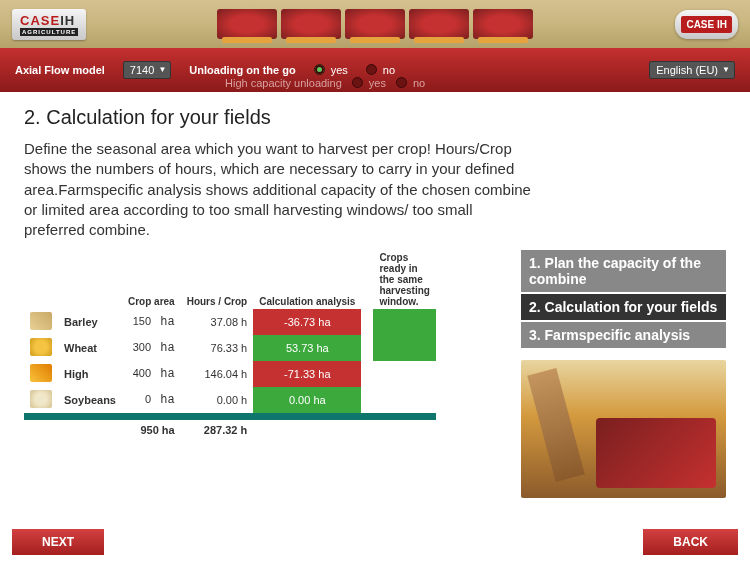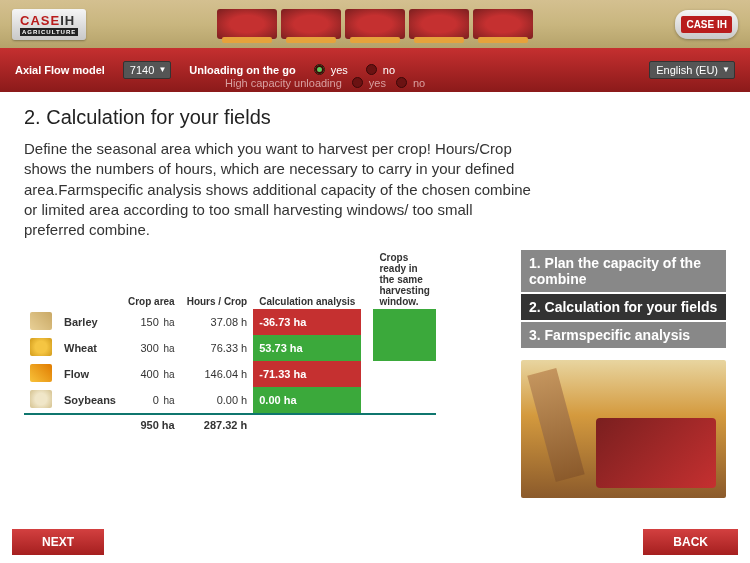--- a/index.html
+++ b/index.html
@@ -41,29 +41,29 @@
 .crop-t th.left { text-align: left; }
 .crop-t td { padding: 3px 6px; font-size: 11px; vertical-align: middle; }
 .crop-icon { width: 22px; height: 18px; border-radius: 2px; display:inline-block; }
 .ic-barley { background: linear-gradient(45deg,#e8d097,#c9a864); }
 .ic-wheat { background: radial-gradient(circle,#f5c542 40%,#d19a1a 100%); }
 .ic-rape { background: radial-gradient(circle,#555 30%,#222 100%); }
 .ic-corn { background: linear-gradient(45deg,#f8c23a,#e07b00); }
 .ic-soy { background: radial-gradient(circle,#f0e6c8 40%,#d4c18e 100%); }
 .crop-name { font-weight: bold; }
 .area-cell { text-align: right; white-space: nowrap; }
-.unit { font-size: 10px; margin-left:2px; }
+.unit { font-size: 12px; margin-left:2px;font-family:Liberation Mono, monospace; }
 .hours-cell { text-align: right; white-space: nowrap; }
-.analysis-cell { text-align: left; font-weight: bold; color:#fff; padding:6px 6px !important; min-width:100px; }
+.analysis-cell { text-align: center; font-weight: normal; color:#fff; padding:6px 6px !important; min-width:100px; }
 .neg { background: #c53030; }
 .pos { background: #3ba93b; }
 .zero { background: #3ba93b; }
 .harvest-window { width: 16px; }
 .harvest-window.filled { background: #3ba93b; }
-.tot-row td { border-top: 2px solid #0f766e; font-weight: bold; padding-top:4px; }
+.tot-row td { border-top: 7px solid #0f766e; font-weight: bold; padding-top:4px; }
 
 .side-nav { margin-bottom: 12px; }
 .side-nav .nav-item { background: #888; color: #fff; font-size: 14px; font-weight: bold; padding: 5px 8px; margin-bottom: 2px; }
 .side-nav .nav-item.active { background: #333; }
 
 .photo { width: 205px; height: 138px; background: linear-gradient(to bottom, #e8d5a0 0%, #d49a3e 40%, #8b5a2b 100%); position: relative; border-radius:2px; overflow:hidden; }
 .photo::before { content:""; position:absolute; right:10px; bottom:10px; width:120px; height:70px; background:linear-gradient(135deg,#7a1f1f,#c53030); border-radius:4px; }
 .photo::after { content:""; position:absolute; left:20px; top:10px; width:30px; height:110px; background:linear-gradient(to bottom,#c4955e,#8b5a2b); transform:rotate(-15deg); }
 
 .footer { position: absolute; bottom: 0; left: 0; right: 0; height: 34px; display: flex; justify-content: space-between; padding: 0 12px 8px 12px; }
@@ -150,21 +150,21 @@
               <td><span class="crop-icon ic-wheat"></span></td>
               <td class="crop-name">Wheat</td>
               <td class="area-cell">300<span class="unit"> ha</span></td>
               <td class="hours-cell">76.33 h</td>
               <td class="analysis-cell pos">53.73 ha</td>
               <td style="width:4px"></td>
               <td class="harvest-window filled"></td>
             </tr>
             <tr>
               <td><span class="crop-icon ic-corn"></span></td>
-              <td class="crop-name">Flow</td>
+              <td class="crop-name">High</td>
               <td class="area-cell">400<span class="unit"> ha</span></td>
               <td class="hours-cell">146.04 h</td>
               <td class="analysis-cell neg">-71.33 ha</td>
               <td style="width:4px"></td>
               <td class="harvest-window "></td>
             </tr>
             <tr>
               <td><span class="crop-icon ic-soy"></span></td>
               <td class="crop-name">Soybeans</td>
               <td class="area-cell">0<span class="unit"> ha</span></td>

